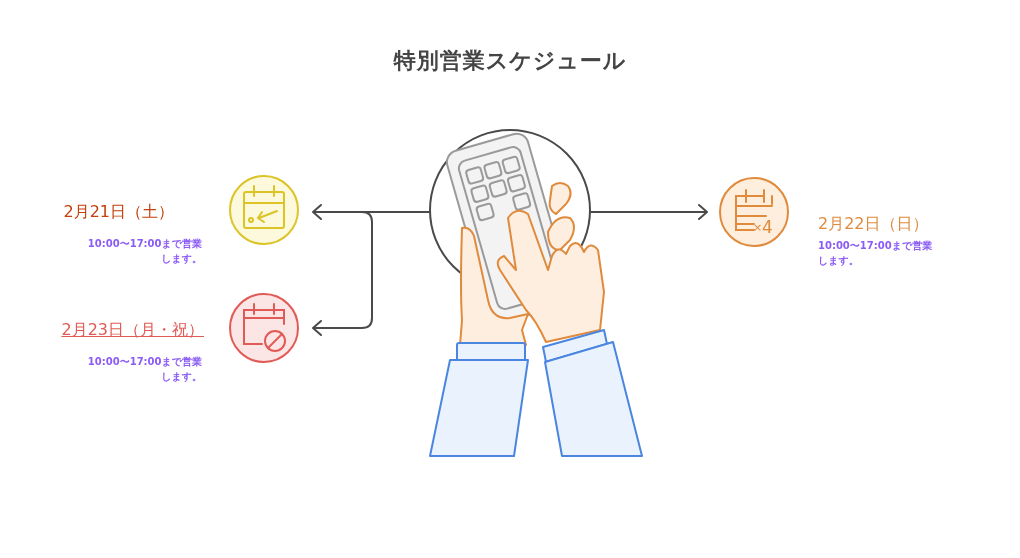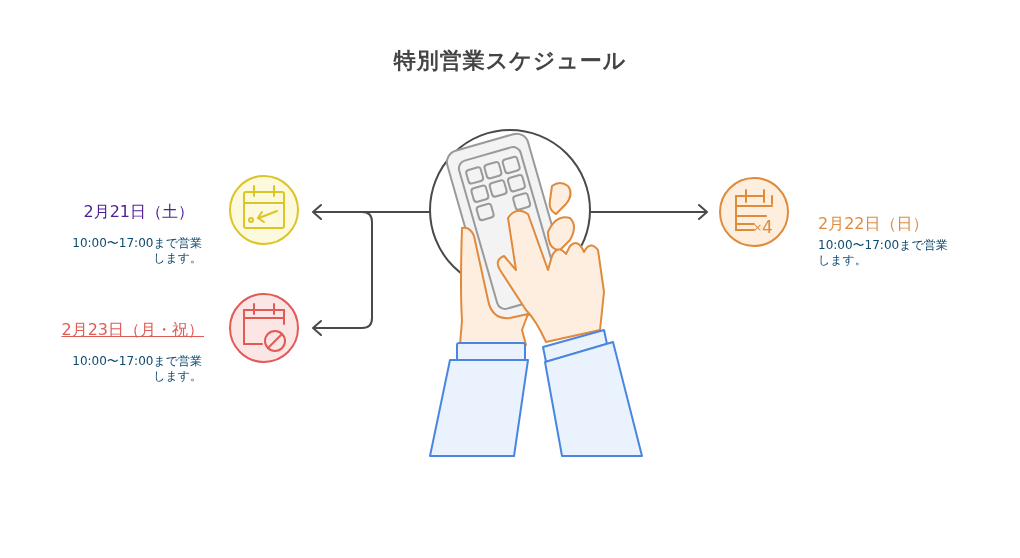--- a/index.html
+++ b/index.html
@@ -6,23 +6,23 @@
     body {
       width: 1020px; height: 558px; background: #ffffff; position: relative; overflow: hidden;
       font-family: "DejaVu Sans", "Liberation Sans", sans-serif;
     }
     .title {
       position: absolute; left: 0; width: 1020px; top: 46px; text-align: center;
       font-size: 22px; font-weight: bold; color: #444444; letter-spacing: 1px;
     }
     .diagram { position: absolute; left: 0; top: 0; width: 1020px; height: 558px; }
     .heading { position: absolute; font-size: 16px; white-space: nowrap; }
-    .desc { position: absolute; font-size: 12px; color: #0c4a6e; line-height: 15px; }
+    .desc { position: absolute; font-size: 10px; color: #8b5cf6; line-height: 15px; font-weight: bold; }
     .desc.right-align { text-align: right; }
-    .h-yellow { color: #4c1d95; right: 826px; top: 202px; }
+    .h-yellow { color: #c2410c; right: 846px; top: 202px; }
     .h-red { color: #e15a55; right: 816px; top: 320px; text-decoration: underline; }
     .h-orange { color: #e08a3c; left: 818px; top: 214px; }
     .d-yellow { left: 52px; top: 236px; width: 150px; }
     .d-red { left: 52px; top: 354px; width: 150px; }
     .d-orange { left: 818px; top: 238px; width: 160px; }
   </style>
 </head>
 <body>
 
 <div class="title">特別営業スケジュール</div>

